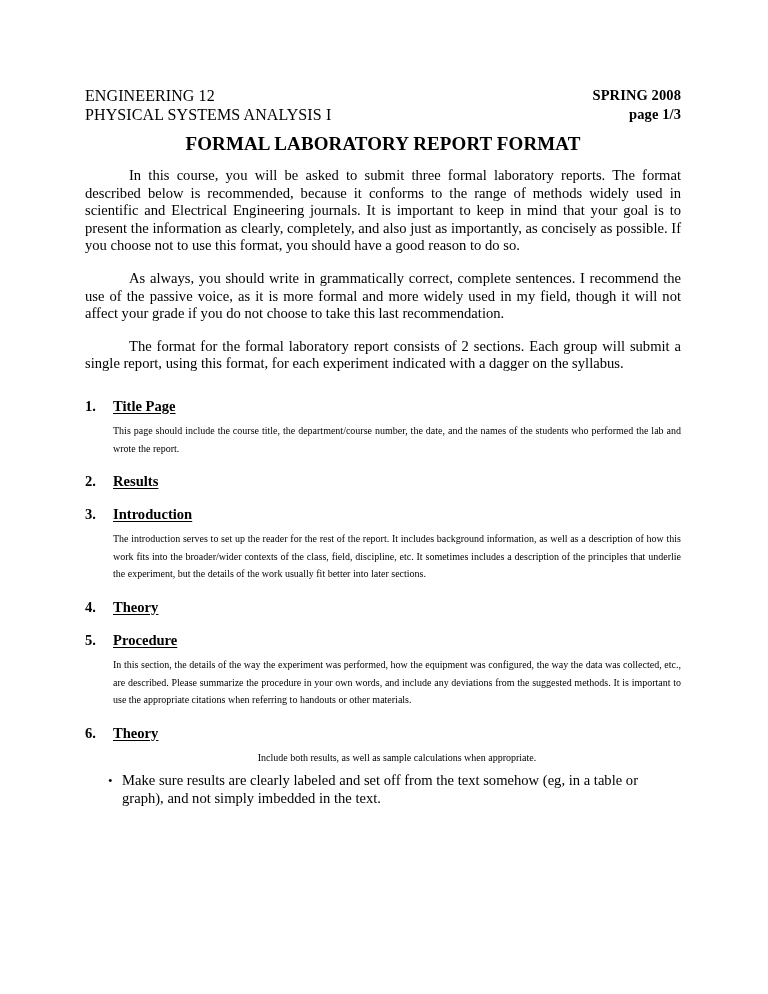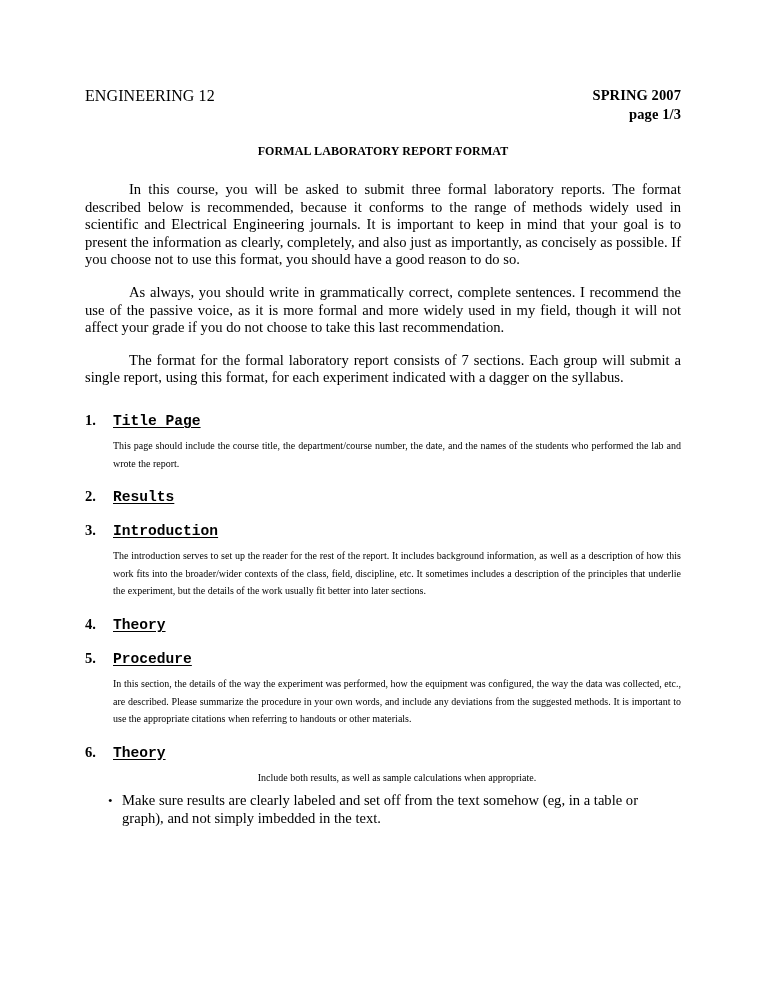--- a/index.html
+++ b/index.html
@@ -51,29 +51,29 @@
     top: 0;
     text-align: right;
     font-weight: bold;
     font-size: 14.5px;
     line-height: 19px;
     letter-spacing: 0.1px;
   }
   .doc-title {
     text-align: center;
     font-weight: bold;
-    font-size: 12px;
+    font-size: 19px;
     line-height: 19px;
-    margin-top: 18px;
+    margin-top: 10px;
     letter-spacing: 0.1px;
   }
 
   
   .intro-wrap {
-    margin-top: 20px;
+    margin-top: 14px;
   }
   p.para {
     margin: 0 0 15px 0;
     font-size: 14.6px;
     line-height: 17.6px;
     text-align: justify;
     text-indent: 44px;
     hyphens: none;
   }
   p.para:last-child { margin-bottom: 0; }
@@ -99,21 +99,20 @@
   .sec-num {
     position: absolute;
     left: 0;
     top: 0;
     font-weight: bold;
   }
   .sec-title {
     font-weight: bold;
     text-decoration: underline;
     text-underline-offset: 1.5px;
-    font-family: Liberation Mono, monospace;
   }
 
   .sec-body {
     padding-left: 28px;
     font-size: 10px;
     line-height: 17.6px;
     text-align: justify;
     hyphens: none;
   }
   .sec-body.ragged { text-align: center; }
@@ -141,33 +140,34 @@
 </style>
 </head>
 <body>
 
 <div class="page">
   <div class="content">
 
     <div class="header-block">
       <div class="header-center">
         <div>ENGINEERING 12</div>
+        <div>PHYSICAL SYSTEMS ANALYSIS I</div>
       </div>
       <div class="header-right">
-        <div>SPRING 2007</div>
+        <div>SPRING 2008</div>
         <div>page 1/3</div>
       </div>
     </div>
 
     <div class="doc-title">FORMAL LABORATORY REPORT FORMAT</div>
 
     <div class="intro-wrap">
       <p class="para">In this course, you will be asked to submit three formal laboratory reports.  The format described below is recommended, because it conforms to the range of methods widely used in scientific and Electrical Engineering journals.  It is important to keep in mind that your goal is to present the information as clearly, completely, and also just as importantly, as concisely as possible.  If you choose not to use this format, you should have a good reason to do so.</p>
       <p class="para">As always, you should write in grammatically correct, complete sentences.  I recommend the use of the passive voice, as it is more formal and more widely used in my field, though it will not affect your grade if you do not choose to take this last recommendation.</p>
-      <p class="para">The format for the formal laboratory report consists of 7 sections.  Each group will submit a single report, using this format, for each experiment indicated with a dagger on the syllabus.</p>
+      <p class="para">The format for the formal laboratory report consists of 2 sections.  Each group will submit a single report, using this format, for each experiment indicated with a dagger on the syllabus.</p>
     </div>
 
     <div class="sections">
 
       <div class="section">
         <div class="sec-head">
           <span class="sec-num">1.</span>
           <span class="sec-title">Title Page</span>
         </div>
         <div class="sec-body">This page should include the course title, the department/course number, the date, and the names of the students who performed the lab and wrote the report.</div>

